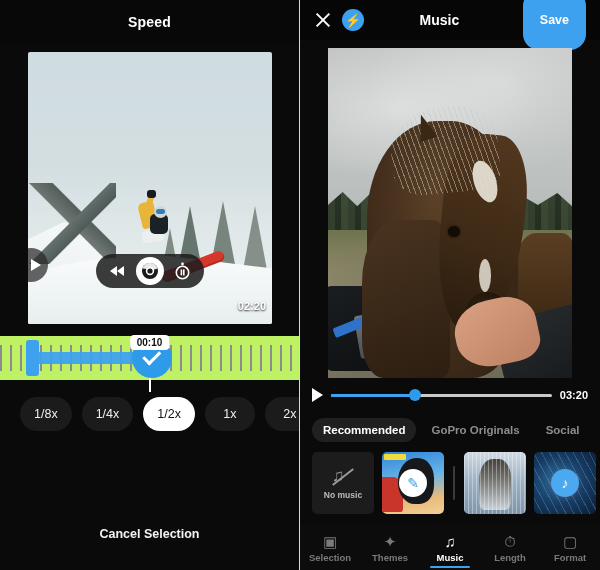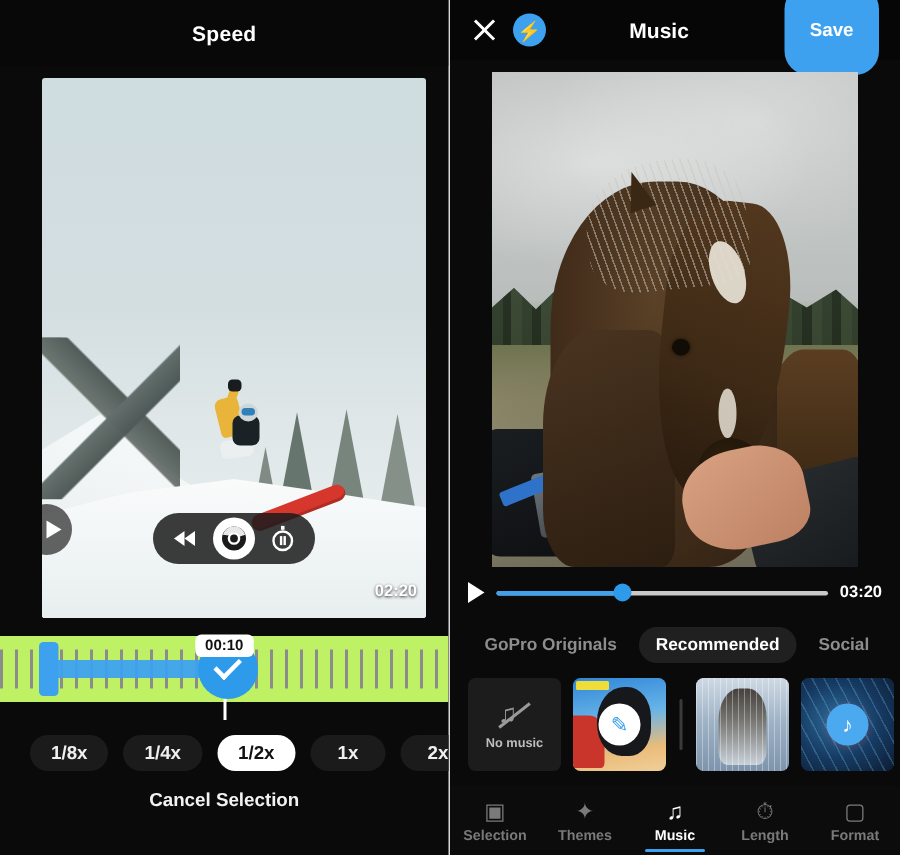--- a/index.html
+++ b/index.html
@@ -14,21 +14,21 @@
   .panel { position: relative; width: 300px; height: 570px; background: #0a0a0a; overflow: hidden; }
   .panel.left  { border-right: 1px solid #d8d8d8; }
 
   
   .speed-header {
     height: 44px; display: flex; align-items: center; justify-content: center;
     background: #080808;
   }
   .speed-title { color: #fff; font-size: 14px; font-weight: bold; letter-spacing: .2px; }
 
-  .video-wrap { position: relative; margin: 8px 15px 0 28px; height: 360px; border-radius: 2px; overflow: hidden; }
+  .video-wrap { position: relative; margin: 8px 27px 0 28px; height: 272px; border-radius: 2px; overflow: hidden; }
 
   
   .snow-scene { position:absolute; inset:0; background: linear-gradient(#cfdce0 0%, #d3dee1 42%, #dee6e7 62%, #eef2f2 100%); }
   .snow-ridge-l { position:absolute; left:-6%; bottom:0; width: 62%; height: 46%;
       background: linear-gradient(200deg, #f4f7f7 40%, #e2e9ea 100%);
       clip-path: polygon(0 38%, 34% 18%, 68% 44%, 100% 62%, 100% 100%, 0 100%); }
   .trees-l { position:absolute; left:0; bottom: 22%; width: 36%; height: 30%;
       background:
        linear-gradient(135deg, transparent 48%, #4d5a56 49%, #36423f 60%, transparent 61%),
        linear-gradient(45deg, transparent 48%, #59635d 49%, #3c4744 62%, transparent 63%);
@@ -119,22 +119,22 @@
       background: repeating-linear-gradient(90deg, #8c8c8c 0 2px, transparent 2px 10px);
       background-size: 100% 60%; background-position: 0 50%; background-repeat: repeat-x; }
   .sel-band { position:absolute; left:30px; right:auto; width:120px; top:16px; height:12px; background:#3ea1ef; opacity:.95; }
   .sel-handle-l { position:absolute; left:26px; top:4px; width:13px; height:36px; background:#3ea1ef; border-radius:3px; }
   .sel-knob { position:absolute; left:132px; top:2px; width:40px; height:40px; border-radius:50%; background:#2e9bea;
       display:flex; align-items:center; justify-content:center; z-index:4; }
   .check { width:17px; height:10px; border-left:3px solid #fff; border-bottom:3px solid #fff; transform: rotate(-45deg) translate(1px,-2px); }
 
   
   .chips { position:relative; margin-top:14px; height:40px; display:flex; align-items:center; gap:10px; padding-left:20px; }
-  .chip { min-width:50px; height:24px; border-radius:17px; background:#1b1b1b; color:#efefef;
-      display:flex; align-items:center; justify-content:center; font-size:12.5px; font-weight:bold; padding:0 14px; flex:none;}
+  .chip { min-width:50px; height:34px; border-radius:17px; background:#1b1b1b; color:#efefef;
+      display:flex; align-items:center; justify-content:center; font-size:12.5px; font-weight:normal; padding:0 14px; flex:none;}
   .chip.active { background:#fff; color:#121212; }
 
   .cancel-row { position:absolute; left:0; right:0; bottom:28px; text-align:center; }
   .cancel-text { color:#f2f2f2; font-size:12.5px; font-weight:bold; }
 
   
   .music-header { height:40px; display:flex; align-items:center; padding:0 14px; gap:10px; background:#060606; }
   .x-icon { width:18px; height:18px; position:relative; }
   .x-icon:before, .x-icon:after { content:""; position:absolute; left:0; top:8px; width:18px; height:2px; background:#fff; }
   .x-icon:before { transform: rotate(45deg); }
@@ -314,22 +314,22 @@
     <div class="scrub-row">
       <div class="scrub-play"></div>
       <div class="scrub-track">
         <div class="scrub-fill"></div>
         <div class="scrub-knob"></div>
       </div>
       <div class="scrub-time">03:20</div>
     </div>
 
     <div class="tabs">
+      <div class="tab active">Recommended</div>
       <div class="tab">GoPro Originals</div>
-      <div class="tab active">Recommended</div>
       <div class="tab">Social</div>
       <div class="tab">Family</div>
     </div>
 
     <div class="thumbs">
       <div class="thumb nomusic">
         <div class="nm-icon">♫
           <div class="nm-slash"></div>
         </div>
         <div class="nm-label">No music</div>

